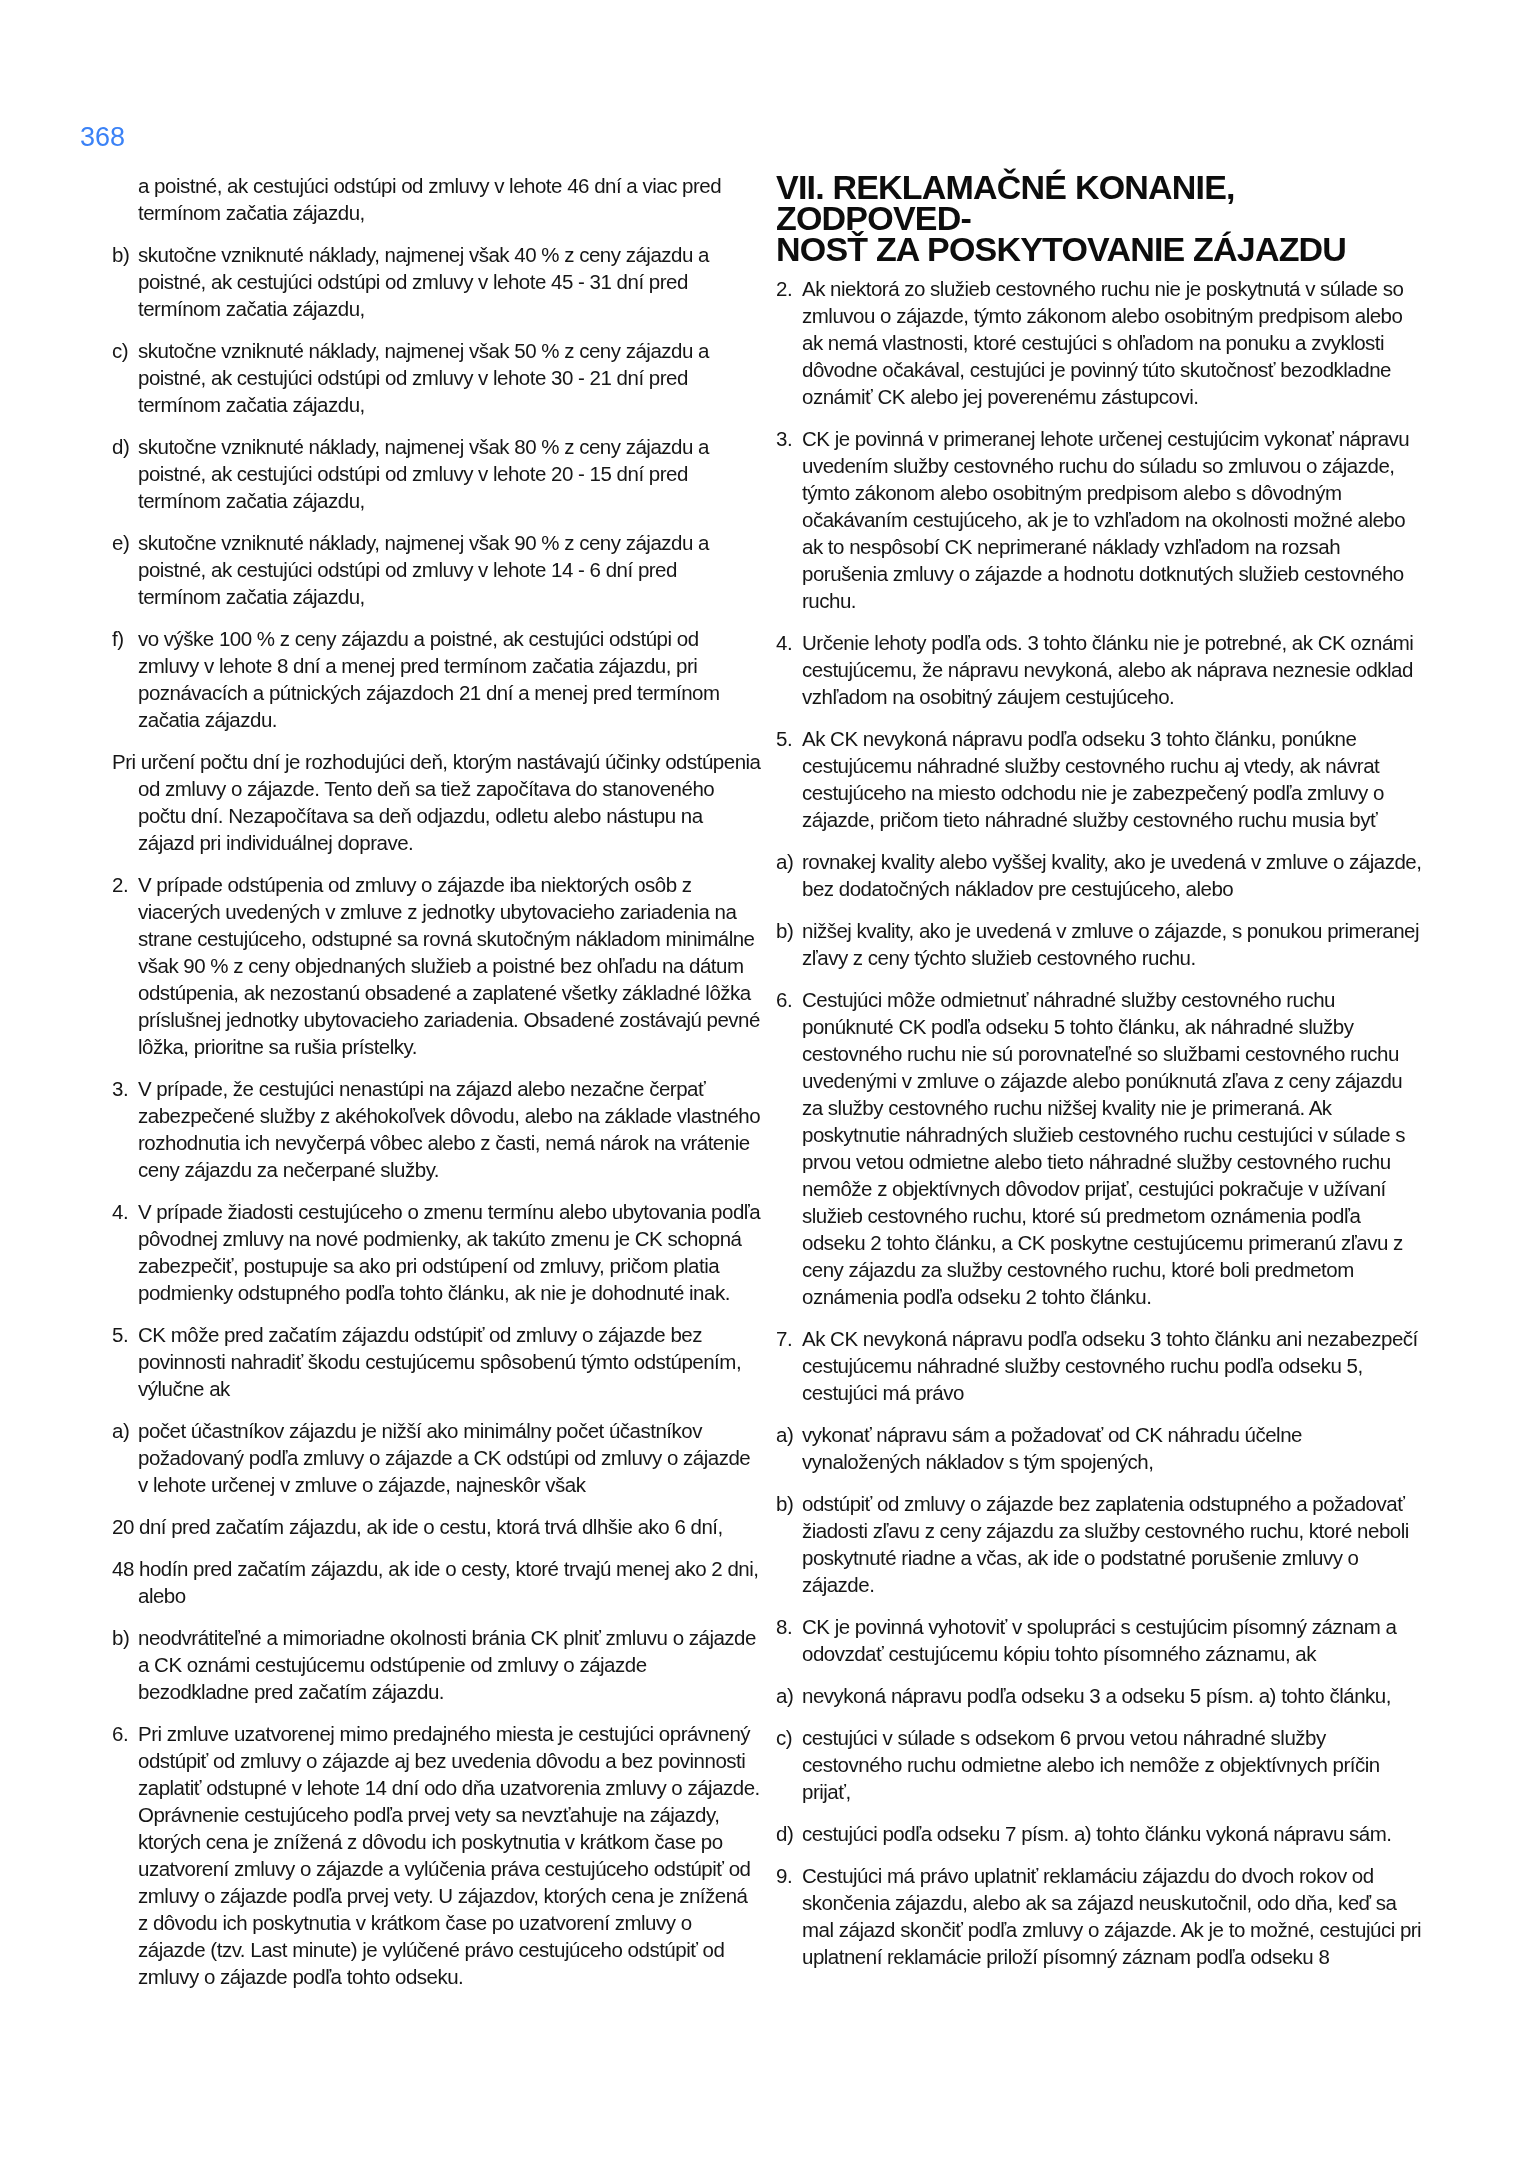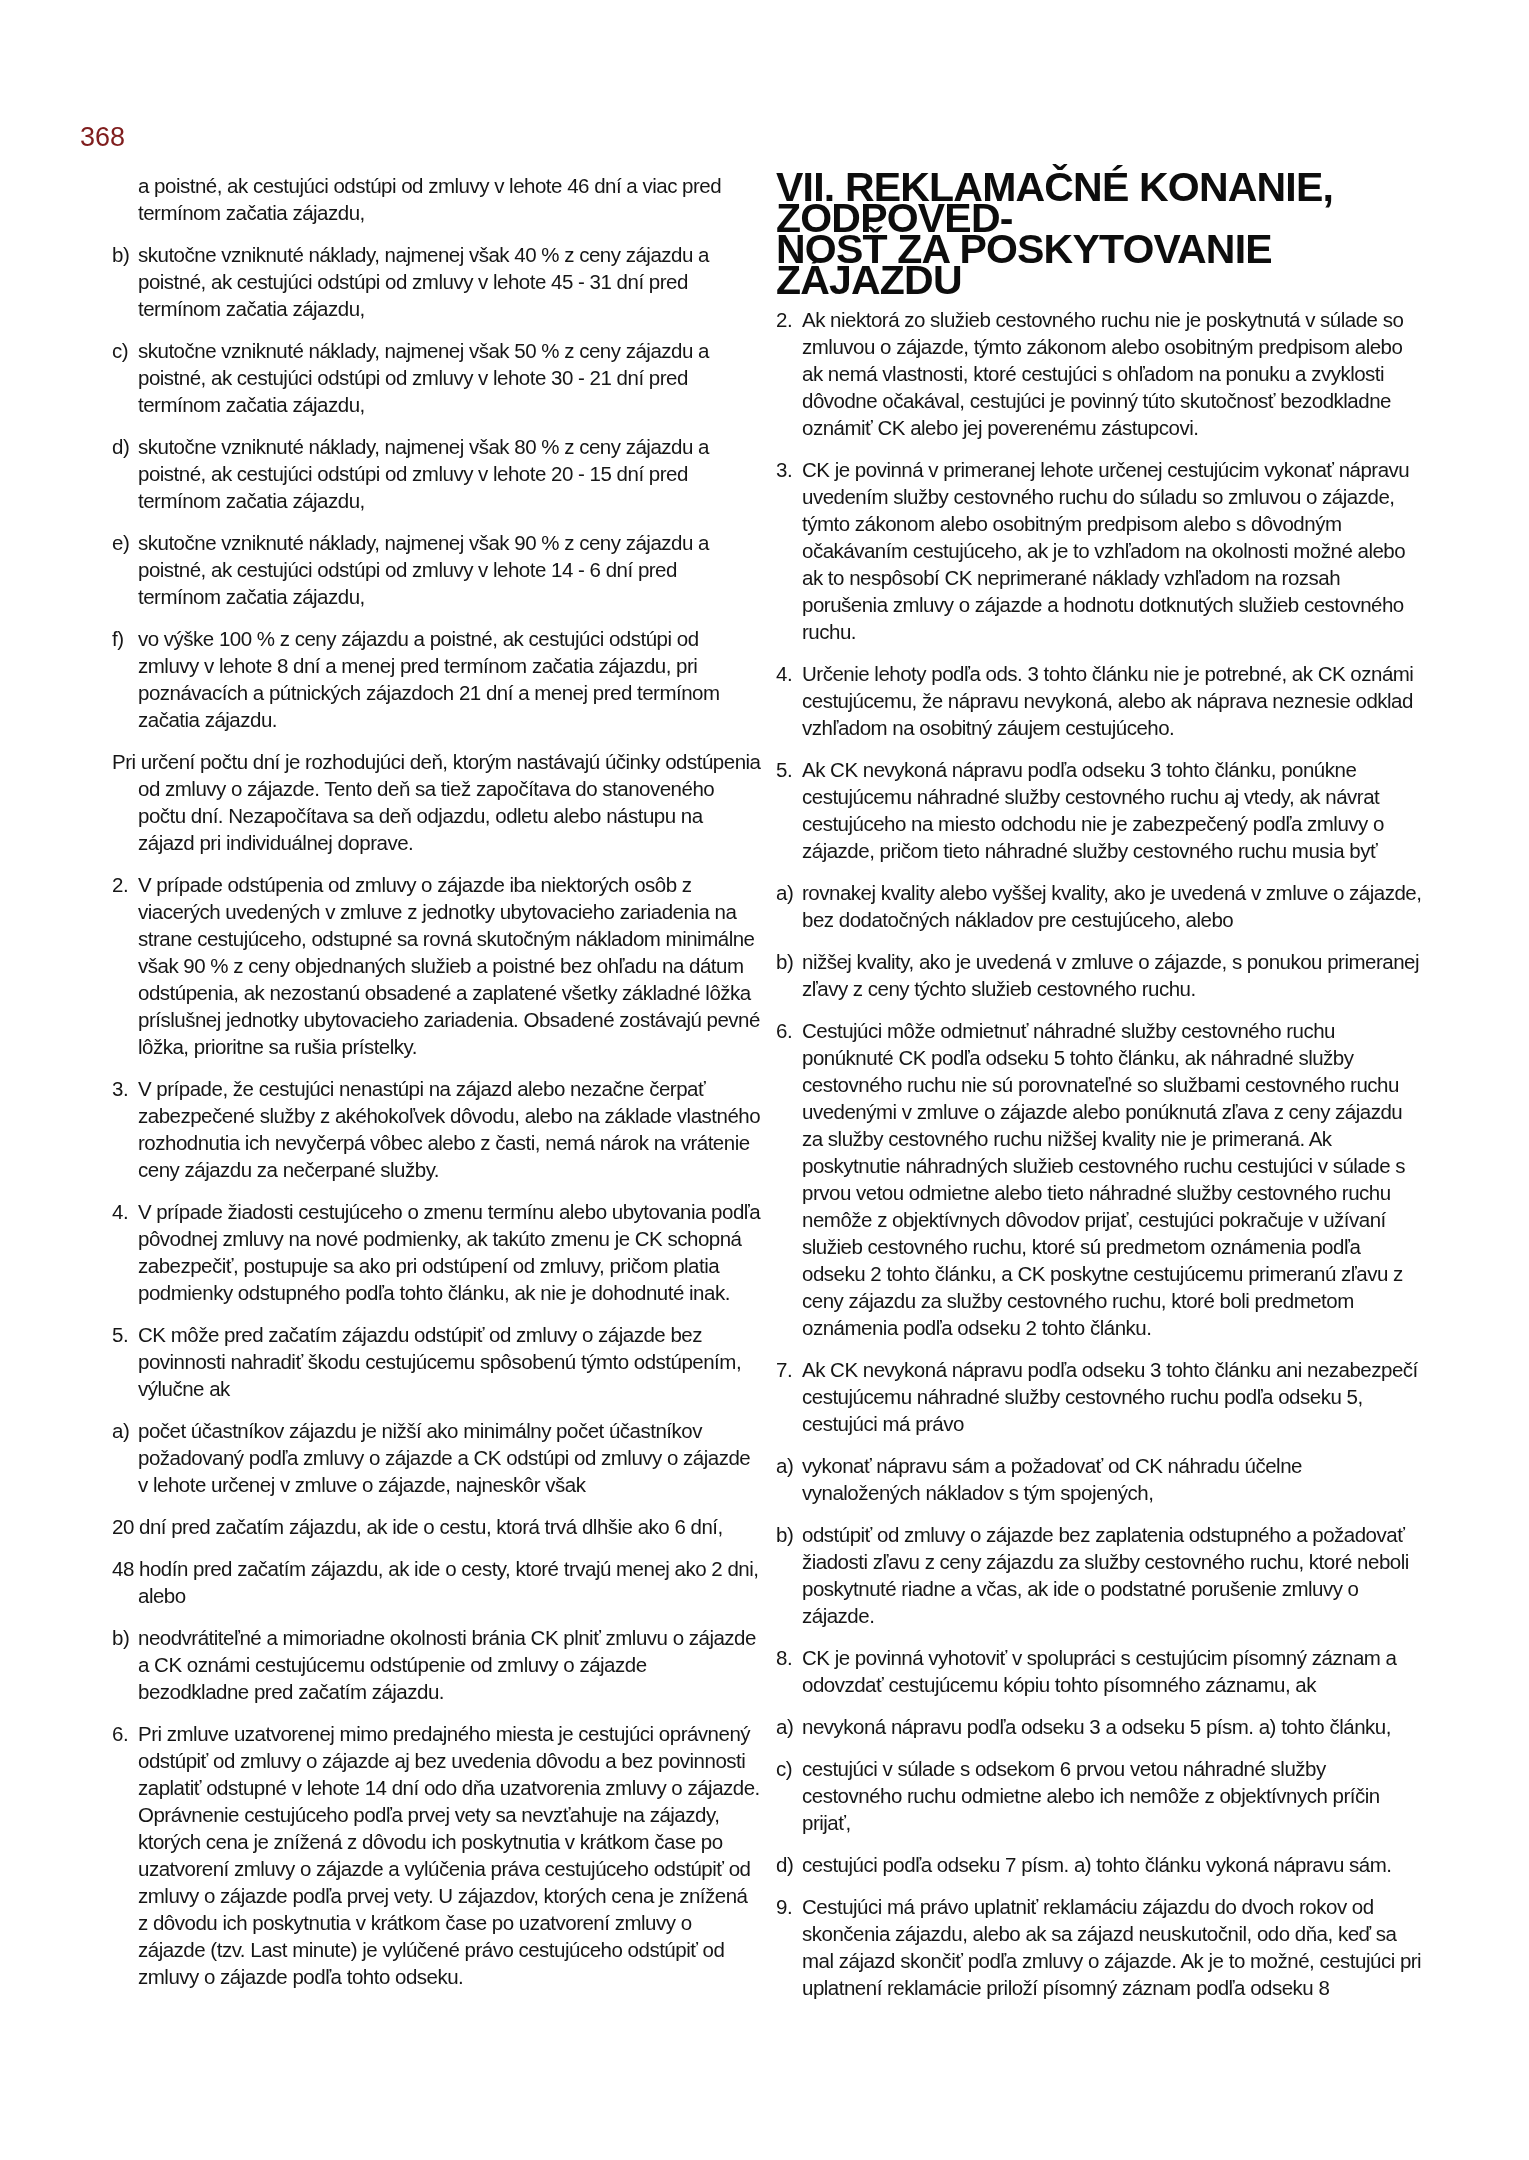--- a/index.html
+++ b/index.html
@@ -14,39 +14,39 @@
     font-family: "Liberation Sans", sans-serif;
     color: #161616;
     overflow: hidden;
   }
   .page-number {
     position: absolute;
     left: 80px;
     top: 122px;
     font-size: 27px;
     letter-spacing: 0;
-    color: #7f1d1d;
+    color: #3b82f6;
   }
   .columns {
     position: absolute;
     left: 112px;
     top: 172px;
     display: flex;
     gap: 14px;
   }
   .column {
     font-size: 20.5px;
     line-height: 27px;
     letter-spacing: -0.5px;
   }
   .column.left  { width: 650px; }
   .column.right { width: 648px; }
   .section-heading {
     margin: 0 0 10px 0;
-    font-size: 41px;
+    font-size: 34px;
     line-height: 31px;
     font-weight: bold;
     letter-spacing: -0.8px;
     color: #0d0d0d;
   }
   .section-heading .hl { display: block; }
   p.para {
     margin: 0 0 15px 0;
   }
   p.para.hang {

